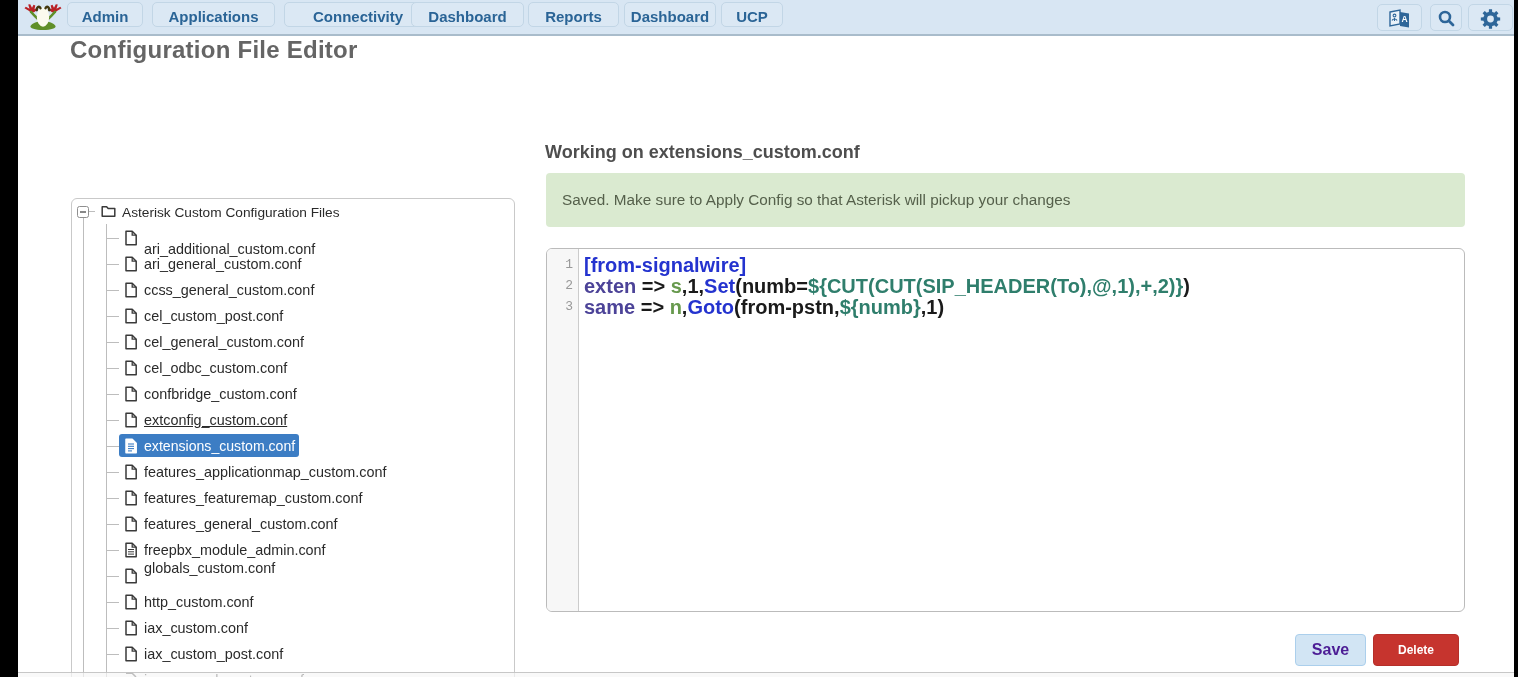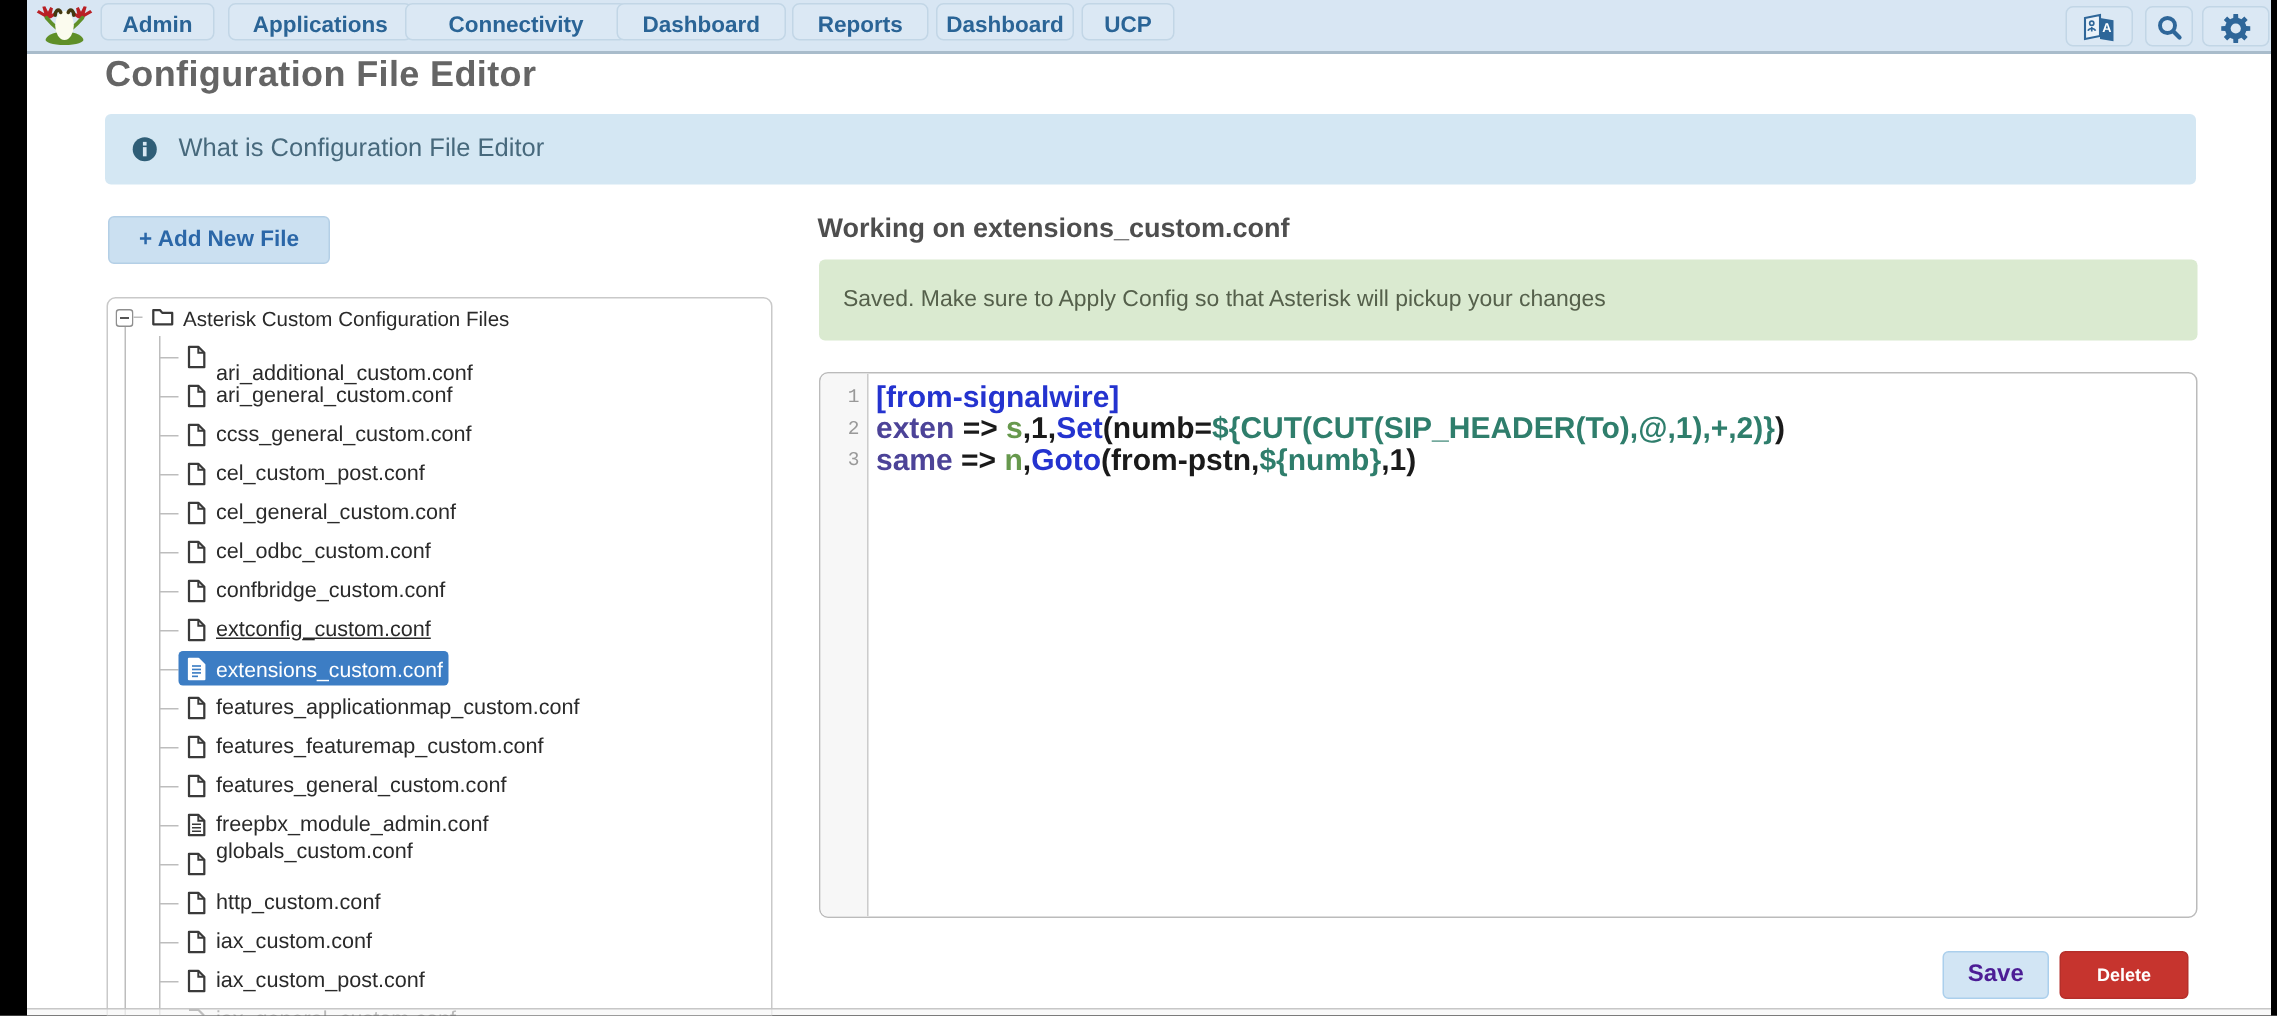--- a/index.html
+++ b/index.html
@@ -52,21 +52,21 @@
       </g>
       <path d="M14.5 16 C11.5 13.5 9.5 11 8 9.2" stroke="#5f8f28" stroke-width="2.6" fill="none" stroke-linecap="round"></path>
       <path d="M25.5 16 C28.5 13.5 30.5 11 32 9.2" stroke="#5f8f28" stroke-width="2.6" fill="none" stroke-linecap="round"></path>
       <path d="M20 28 C12 28 6.5 26 7.5 23.8 C9 20.5 14.5 18.8 20 18.8 C25.5 18.8 31 20.5 32.5 23.8 C33.5 26 28 28 20 28 Z" fill="#5f8f28"></path>
       <ellipse cx="20" cy="14.5" rx="6.2" ry="10" fill="#fbfbee"></ellipse>
       <path d="M13.8 7.5 C13.8 4.5 15.5 3 17 4.5 L17.5 5.5" stroke="#43380f" stroke-width="2.4" fill="none" stroke-linecap="round"></path>
       <path d="M26.2 7.5 C26.2 4.5 24.5 3 23 4.5 L22.5 5.5" stroke="#43380f" stroke-width="2.4" fill="none" stroke-linecap="round"></path>
     </svg>
     <div class="tab" style="left:49px;width:76px;">Admin</div>
     <div class="tab" style="left:134px;width:123px;">Applications</div>
-    <div class="tab" style="left:252px;width:148px;">Connectivity</div>
+    <div class="tab" style="left:266px;width:148px;">Connectivity</div>
     <div class="tab" style="left:393px;width:113px;">Dashboard</div>
     <div class="tab" style="left:510px;width:91px;">Reports</div>
     <div class="tab" style="left:606px;width:92px;">Dashboard</div>
     <div class="tab" style="left:703px;width:62px;">UCP</div>
     <div class="ibtn" style="left:1359px;width:45px;">
         <svg width="43" height="24" viewBox="0 0 43 24" style="display:block;margin:2px auto 0;">
       <g>
        <path d="M12 5 l10 -2 v14 l-10 2 z" fill="#eaf2f9" stroke="#2e6699" stroke-width="1.4"></path>
        <g stroke="#2e6699" stroke-width="1.1" fill="none">
               <circle cx="16.5" cy="8.5" r="1.4"></circle>
@@ -87,30 +87,21 @@
     <div class="ibtn" style="left:1450px;width:45px;">
         <svg width="39" height="24" viewBox="0 0 39 24" style="display:block;margin:2px auto 0;">
       <path d="M17.94 2.33 L21.06 2.33 L21.18 5.00 A7.2 7.2 0 0 1 23.27 5.86 L25.24 4.05 L27.45 6.26 L25.64 8.23 A7.2 7.2 0 0 1 26.50 10.32 L29.17 10.44 L29.17 13.56 L26.50 13.68 A7.2 7.2 0 0 1 25.64 15.77 L27.45 17.74 L25.24 19.95 L23.27 18.14 A7.2 7.2 0 0 1 21.18 19.00 L21.06 21.67 L17.94 21.67 L17.82 19.00 A7.2 7.2 0 0 1 15.73 18.14 L13.76 19.95 L11.55 17.74 L13.36 15.77 A7.2 7.2 0 0 1 12.50 13.68 L9.83 13.56 L9.83 10.44 L12.50 10.32 A7.2 7.2 0 0 1 13.36 8.23 L11.55 6.26 L13.76 4.05 L15.73 5.86 A7.2 7.2 0 0 1 17.82 5.00 Z" fill="#2e6699"></path>
       <circle cx="19.5" cy="12" r="3.4" fill="#dbe8f4"></circle>
     </svg>
       </div>
   </div>
 
   <div id="title">Configuration File Editor</div>
 
-  <div id="infobar">
-    <svg class="abs" style="left:18px;top:14.5px;" width="17" height="17" viewBox="0 0 18 18">
-      <circle cx="9" cy="9" r="8.5" fill="#2f5e77"></circle>
-      <rect x="7.7" y="7.5" width="2.6" height="6.5" fill="#d9e8f3"></rect>
-      <rect x="7.7" y="3.8" width="2.6" height="2.6" fill="#d9e8f3"></rect>
-    </svg>
-    <span class="txt">What is Configuration File Editor</span>
-  </div>
-
-  <div id="addbtn">+ Add New File</div>
+
 
   <div id="tree"></div>
   <div class="tline" style="left:65px;top:217px;width:1px;height:460px;"></div>
   <div class="tline" style="left:88px;top:224px;width:1px;height:452px;"></div>
   <svg class="abs" style="left:59px;top:205.5px;" width="12" height="12" viewBox="0 0 12 12">
       <rect x="0.5" y="0.5" width="11" height="11" rx="2" fill="#fff" stroke="#8f8f8f"></rect>
       <line x1="3" y1="6" x2="9" y2="6" stroke="#555" stroke-width="1.4"></line>
     </svg>
   <div class="tline" style="left:71px;top:211px;width:6px;height:1px;"></div>
   <svg class="abs" style="left:83px;top:204px;" width="15" height="14" viewBox="0 0 15 14">

